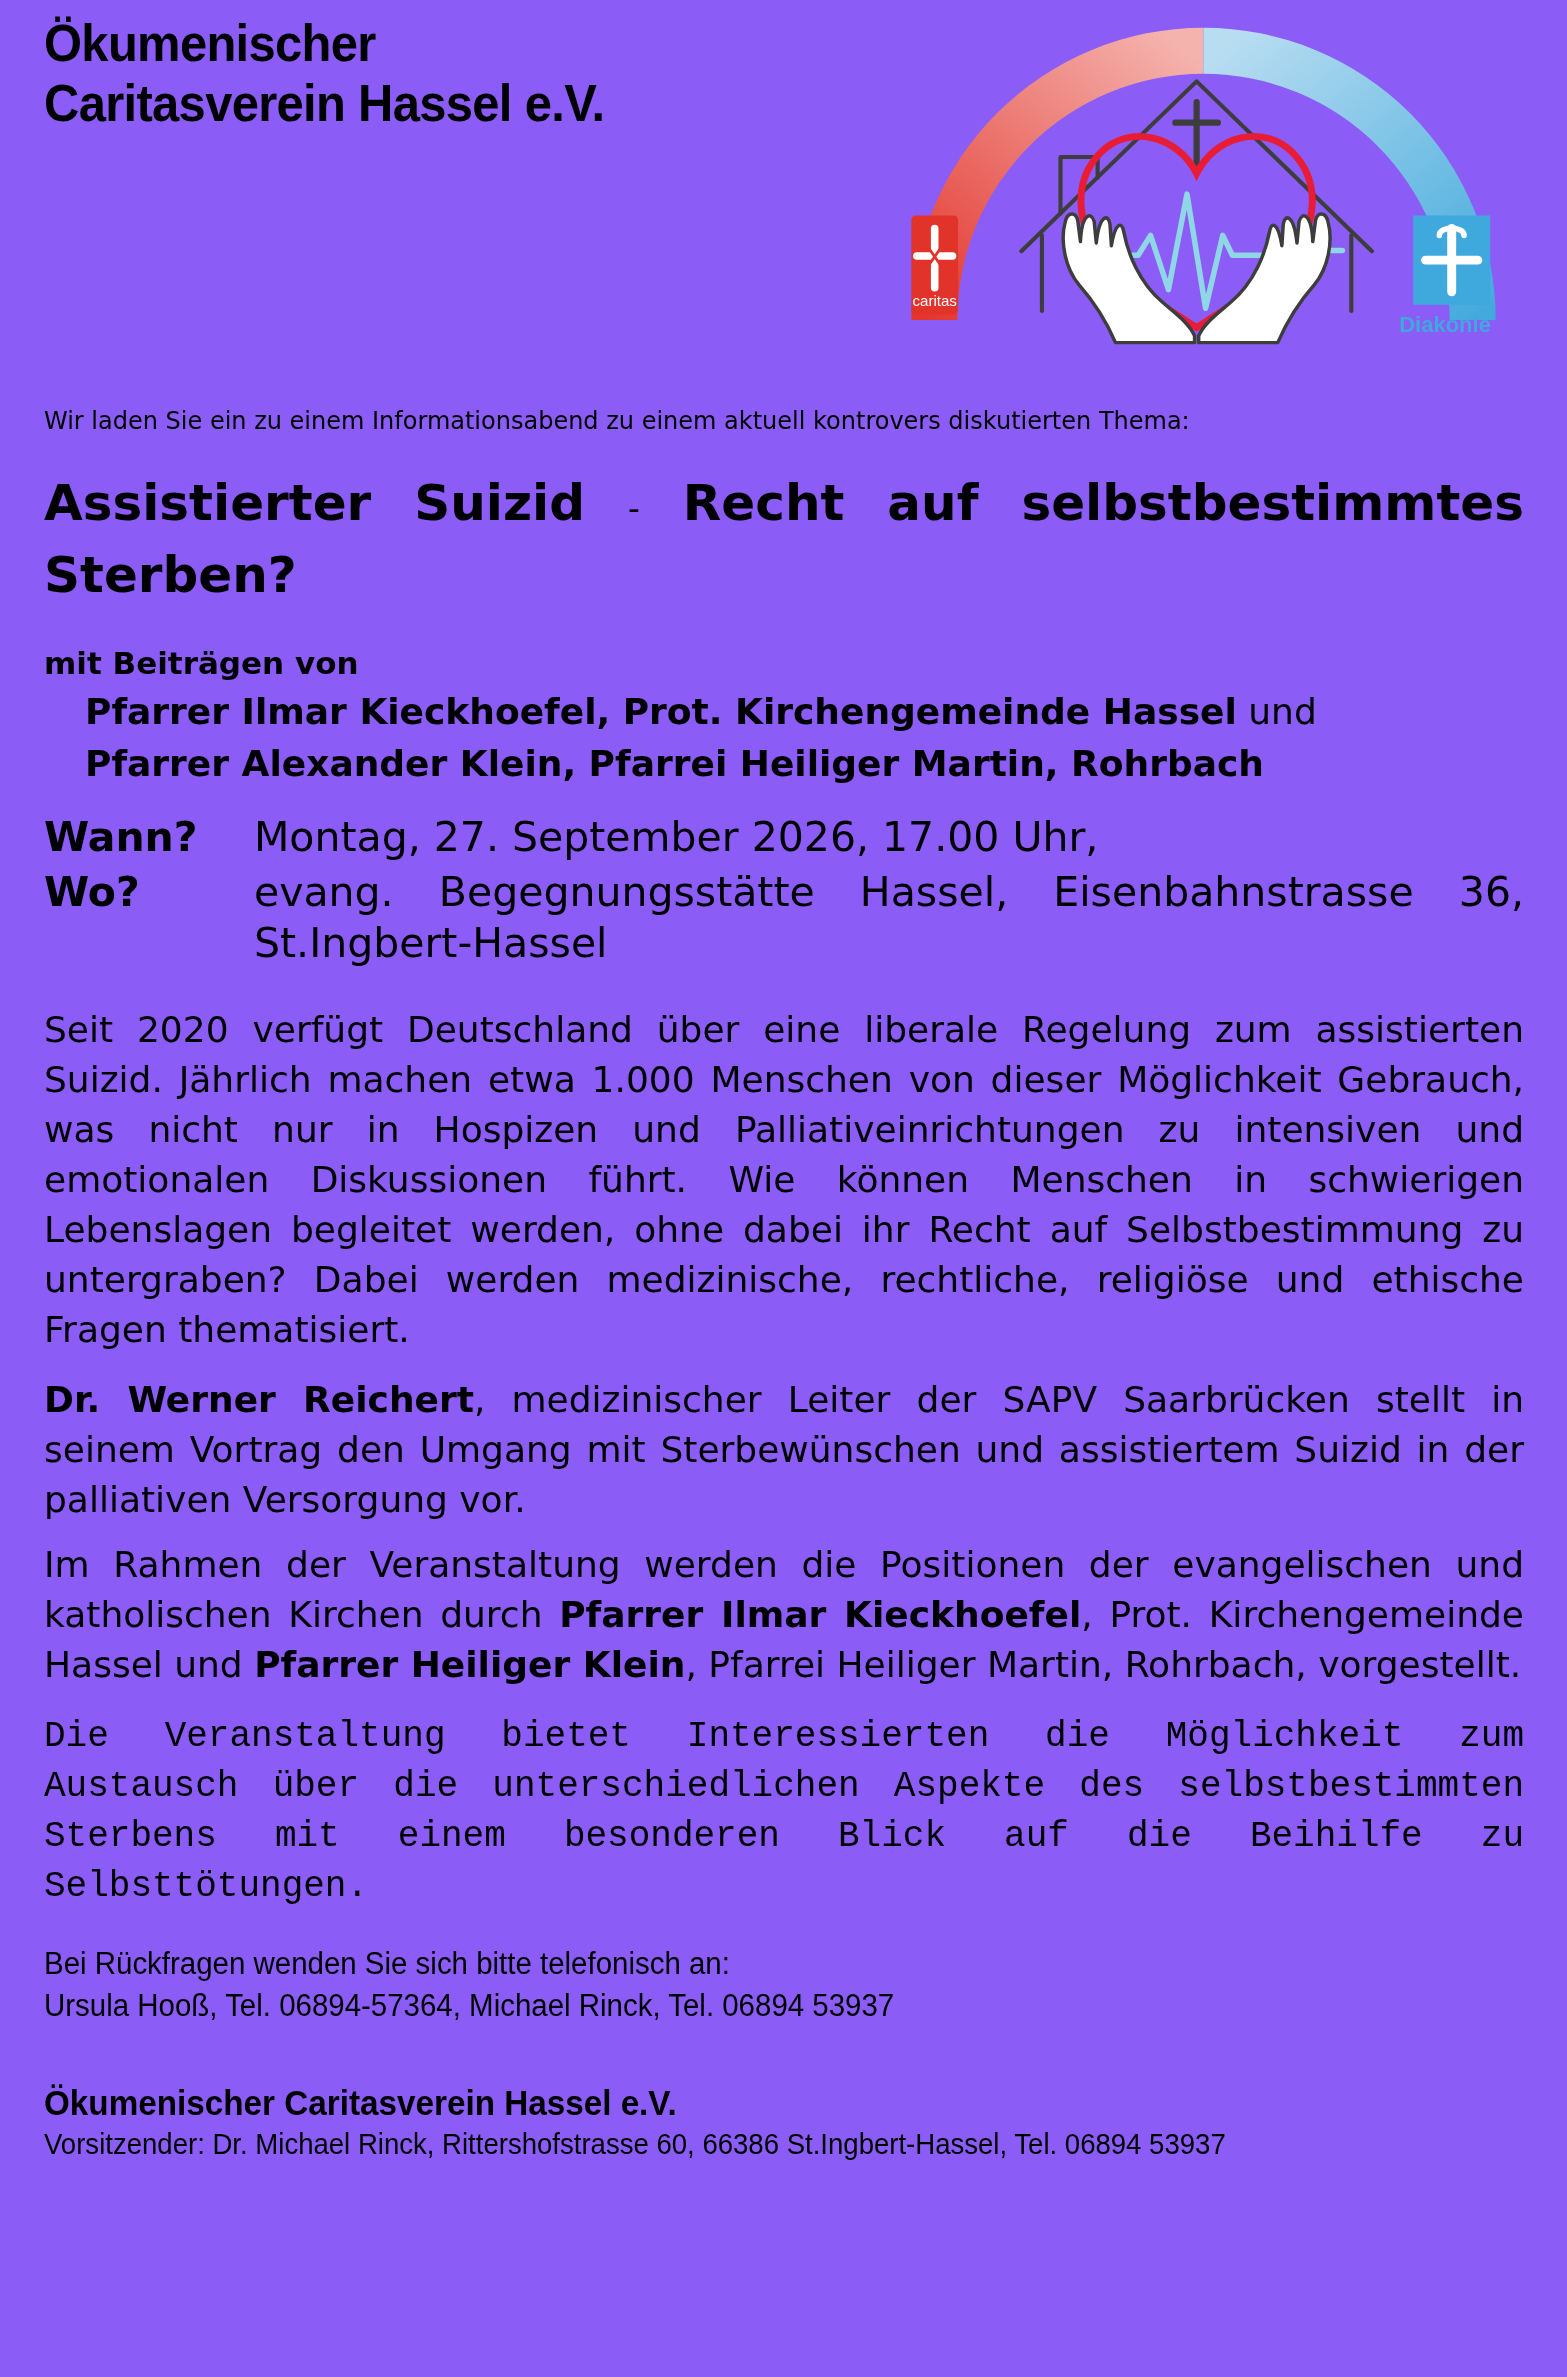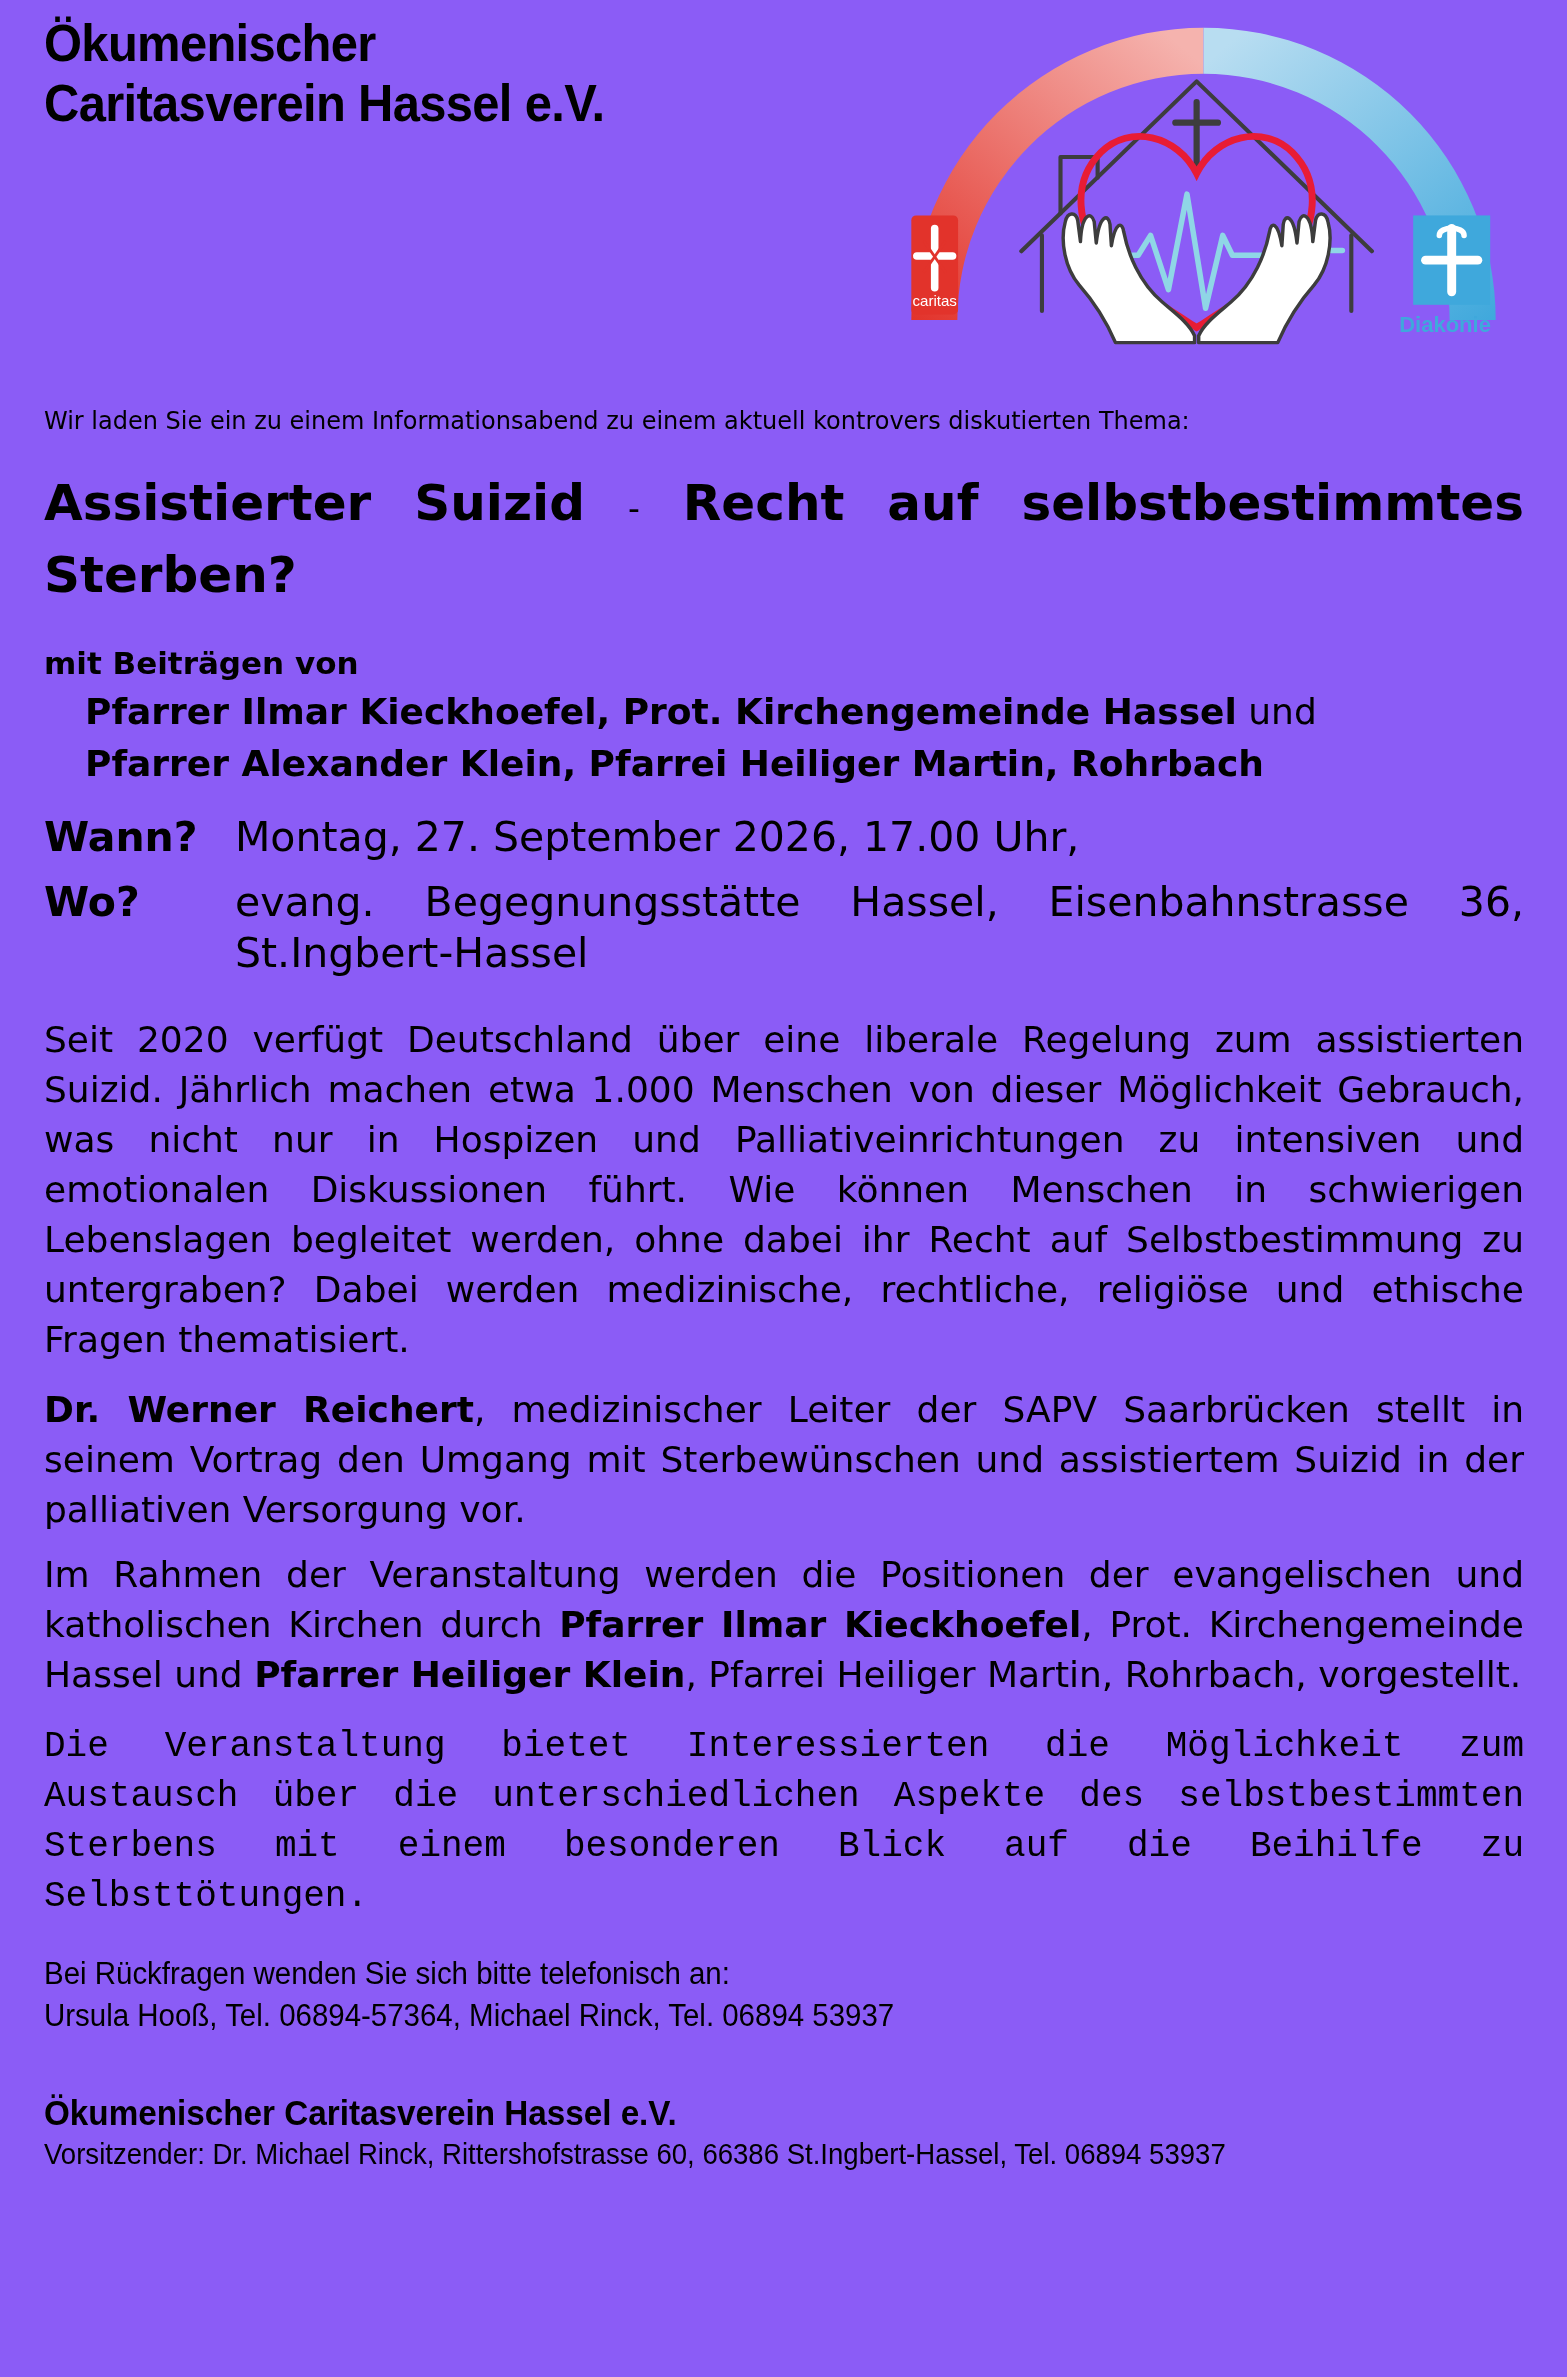--- a/index.html
+++ b/index.html
@@ -25,22 +25,22 @@
   .intro{margin-top:44px;font-size:24px;line-height:50px;text-align:justify;}
   .main-title{margin-top:14.2px;font-weight:bold;font-size:50px;line-height:67px;text-align:justify;}
   .main-title .dash{font-weight:400;font-size:33px;}
   .speaker{margin-top:2.8px;font-weight:bold;font-size:38px;white-space:nowrap;}
   .speaker .role{font-size:30px;}
   .mit{margin-top:36px;font-weight:bold;font-size:31px;}
   .pfarrer{margin-top:5.7px;padding-left:41px;font-weight:bold;font-size:36px;line-height:52px;}
   .pfarrer .und{font-weight:400;}
 
   .ww{margin-top:21.4px;font-size:41px;}
-  .ww-row{display:flex;}
-  .ww-row.where{margin-top:14px;}
+  .ww-row{display:flex;gap:19px;}
+  .ww-row.where{margin-top:4px;}
   .ww-label{font-weight:bold;width:191px;flex:none;line-height:51px;}
   .ww-value{flex:1;line-height:51px;}
   .ww-row.where .ww-value{text-align:justify;}
 
   .body-para{margin:0;font-size:36px;line-height:50px;text-align:justify;}
   .mt50{margin-top:36px;} .mt28{margin-top:20px;} .mt22{margin-top:15.7px;} .mt30{margin-top:21.4px;font-family:Liberation Mono, monospace;} .mt20{margin-top:14.2px;}
   .b{font-weight:bold;}
 
   .contact{
     margin-top:31px;font-family:"Liberation Sans",sans-serif;

